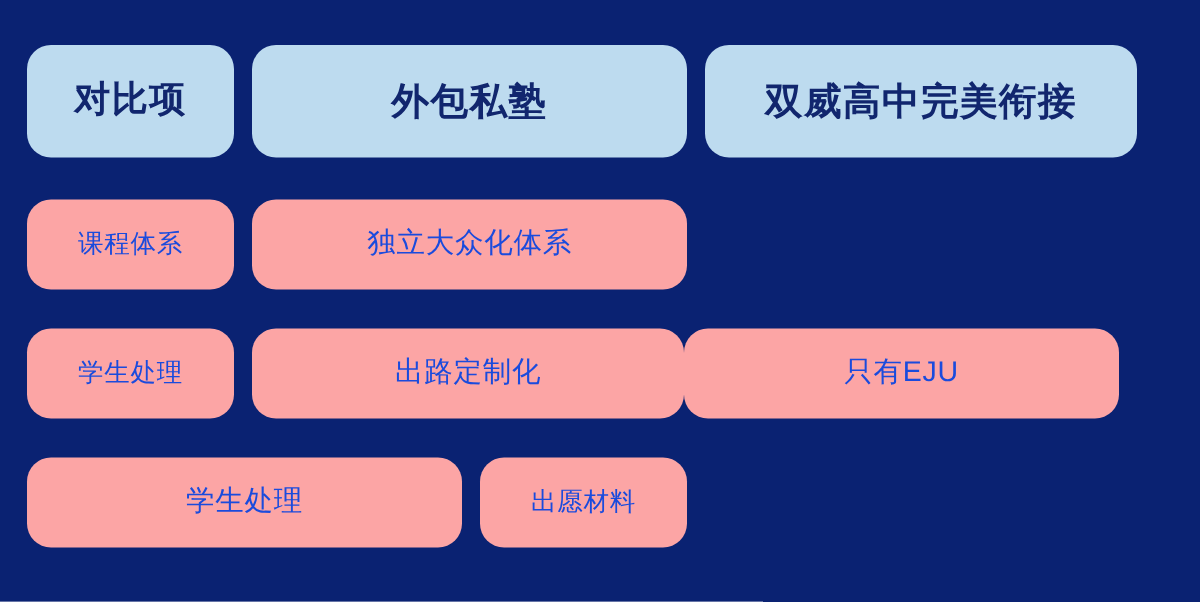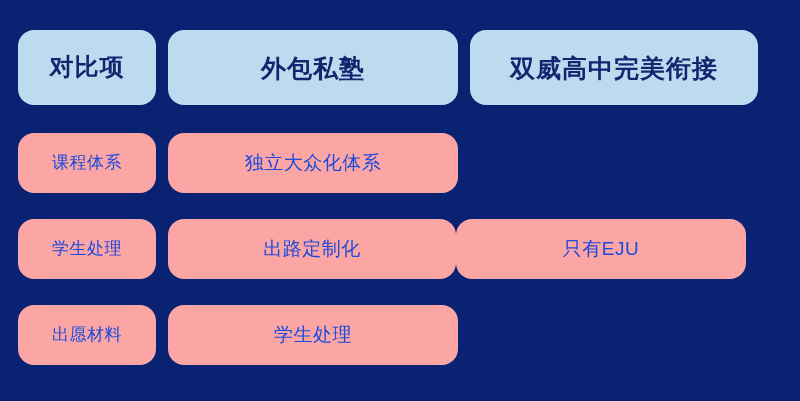--- a/index.html
+++ b/index.html
@@ -100,17 +100,17 @@
     <div class="cell col-a">独立大众化体系</div>
   </div>
 
   <div class="table-row data-row">
     <div class="cell col-label">学生处理</div>
     <div class="cell col-b">出路定制化</div>
     <div class="cell col-a">只有EJU</div>
   </div>
 
   <div class="table-row data-row">
+    <div class="cell col-a">学生处理</div>
     <div class="cell col-label">出愿材料</div>
-    <div class="cell col-a">学生处理</div>
   </div>
 
 </div>
 
 </body></html>

